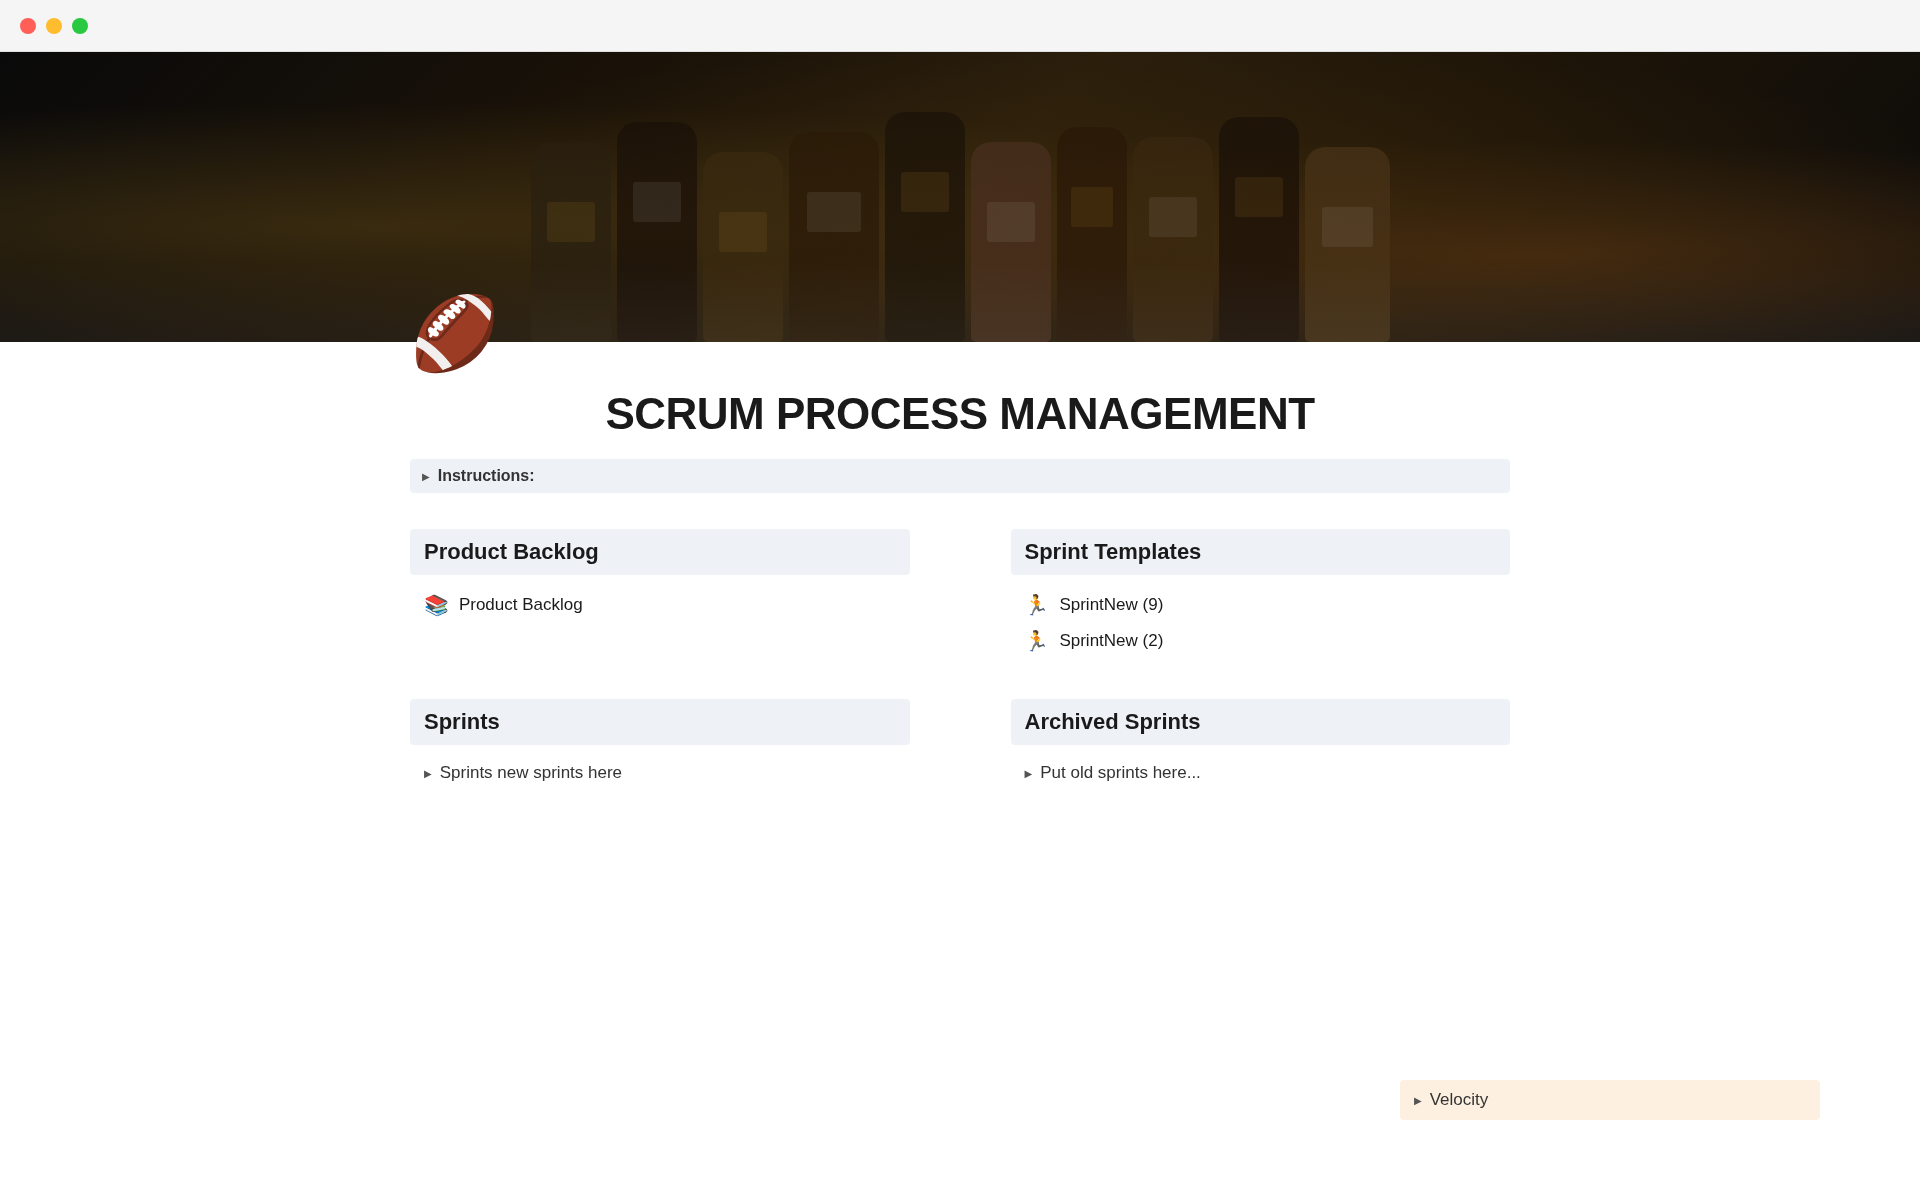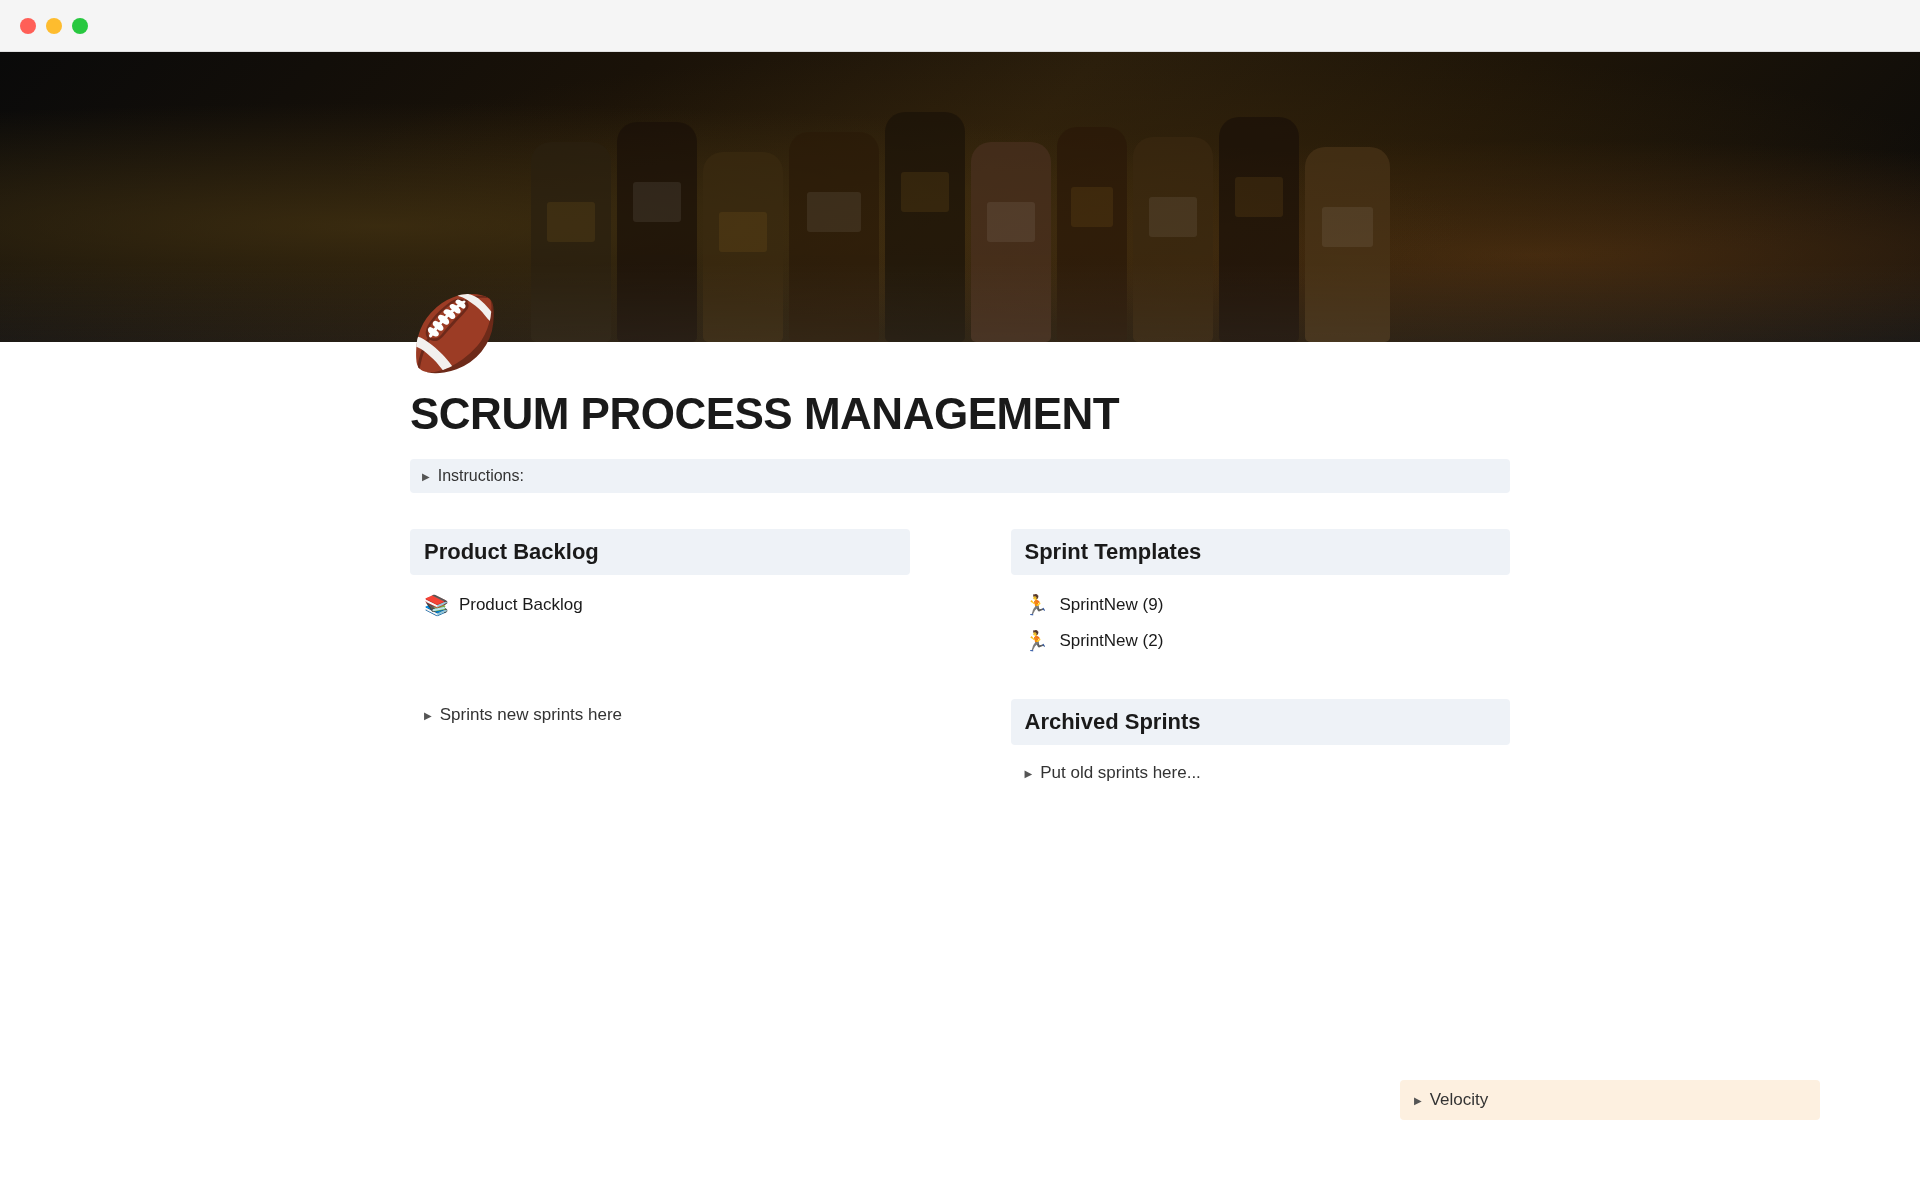--- a/index.html
+++ b/index.html
@@ -95,20 +95,21 @@
       z-index: 10;
     }
 
     
     .page-title {
       font-size: 44px;
       font-weight: 800;
       color: #1a1a1a;
       letter-spacing: -0.5px;
       margin-bottom: 20px;
+      text-align: center;
     }
 
     
     .toggle-block {
       display: flex;
       align-items: center;
       gap: 8px;
       padding: 8px 12px;
       background: #eef2f7;
       border-radius: 4px;
@@ -117,21 +118,21 @@
       width: 100%;
     }
 
     .toggle-arrow {
       font-size: 10px;
       color: #555;
     }
 
     .toggle-label {
       font-size: 16px;
-      font-weight: 400;
+      font-weight: 700;
       color: #333;
     }
 
     
     .two-col-grid {
       display: grid;
       grid-template-columns: 1fr 1fr;
       gap: 40px 101px;
       margin-bottom: 40px;
     }
@@ -315,20 +316,21 @@
         <span class="item-icon">🏃</span>
         <span class="item-text">SprintNew (9)</span>
       </div>
       <div class="section-item">
         <span class="item-icon">🏃</span>
         <span class="item-text">SprintNew (2)</span>
       </div>
     </div>
 
     <div class="section">
+      <div class="section-header">Sprints</div>
       <div class="toggle-item">
         <span class="toggle-arrow-sm">▶</span>
         <span>Sprints new sprints here</span>
       </div>
     </div>
 
     <div class="section">
       <div class="section-header">Archived Sprints</div>
       <div class="toggle-item">
         <span class="toggle-arrow-sm">▶</span>

